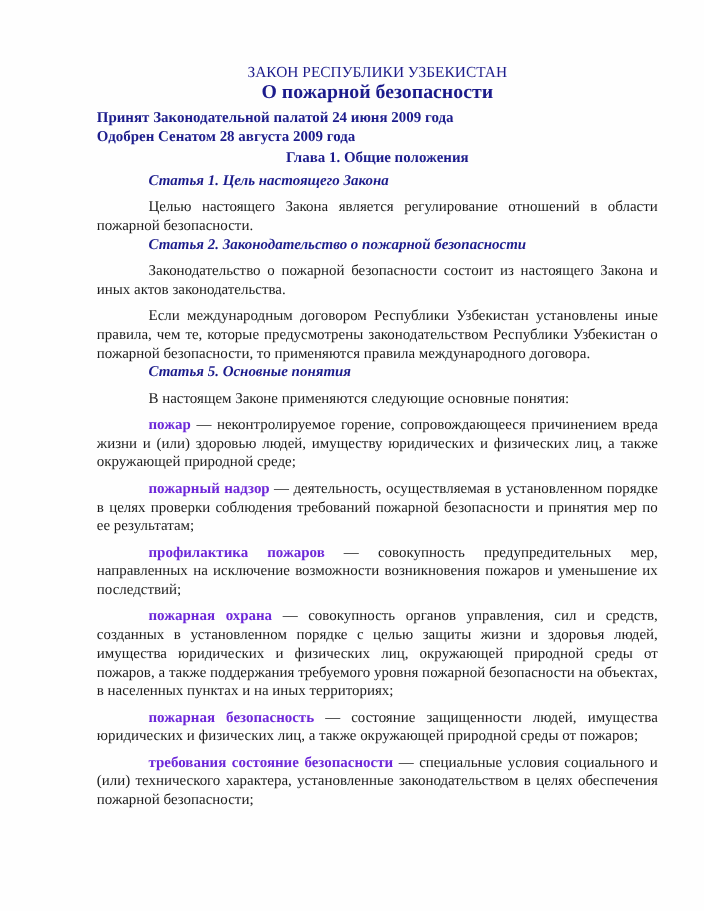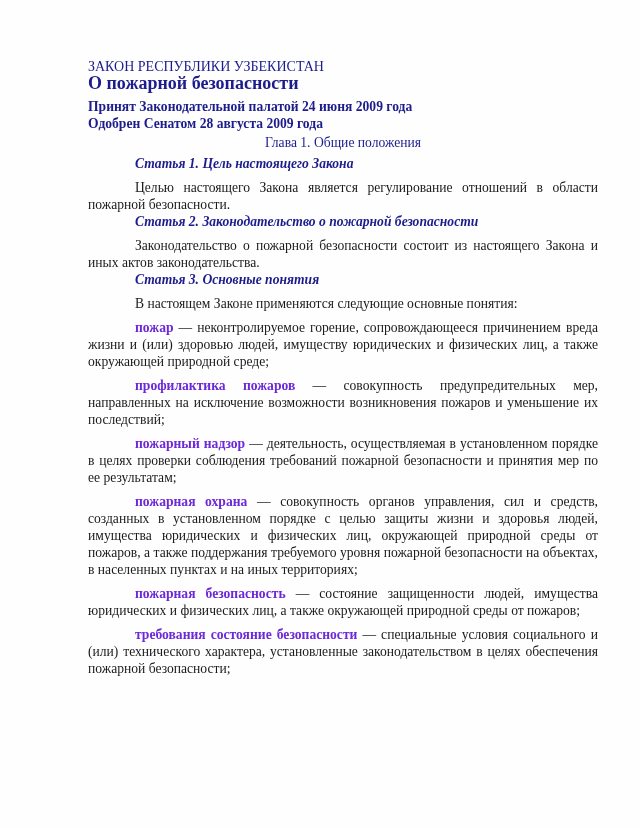--- a/index.html
+++ b/index.html
@@ -22,42 +22,42 @@
     }
     .content {
       position: absolute;
       left: 88px;
       top: 58px;
       width: 510px;
       font-size: 13.6px;
       line-height: 17px;
     }
     .blue { color: #1c1c8c; font-weight: bold; }
-    .center { }
+    .center { text-align: center; }
     .title {
       font-size: 14px;
       margin: 0;
       line-height: 17px;
       font-weight: normal;
     }
     .subtitle {
       font-size: 18px;
       margin: 0;
       font-weight: bold;
       line-height: 17px;
     }
     .meta {
       margin: 6px 0 0 0;
       font-size: 13.6px;
       line-height: 17px;
     }
     .meta div { white-space: nowrap; }
     .chapter {
       margin: 2px 0 0 0;
-      font-weight: normal;
+      font-weight: bold;
       font-size: 13.6px;
       text-align: center;
       padding-left: 0;
     }
     .article-head {
       margin: 4px 0 0 0;
       padding-left: 47px;
       font-weight: bold;
       font-size: 13.6px;
       font-style: italic;
@@ -84,29 +84,30 @@
       <div>Одобрен Сенатом 28 августа 2009 года</div>
     </div>
 
     <div class="chapter blue">Глава 1. Общие положения</div>
 
     <div class="article-head blue">Статья 1. Цель настоящего Закона</div>
     <p class="para">Целью настоящего Закона является регулирование отношений в области пожарной безопасности.</p>
 
     <div class="article-head blue">Статья 2. Законодательство о пожарной безопасности</div>
     <p class="para">Законодательство о пожарной безопасности состоит из настоящего Закона и иных актов законодательства.</p>
+    <p class="para">Если международным договором Республики Узбекистан установлены иные правила, чем те, которые предусмотрены законодательством Республики Узбекистан о пожарной безопасности, то применяются правила международного договора.</p>
 
-    <div class="article-head blue">Статья 3. Основные понятия</div>
+    <div class="article-head blue">Статья 5. Основные понятия</div>
     <p class="para">В настоящем Законе применяются следующие основные понятия:</p>
 
     <p class="para"><span class="term">пожар</span><span> — неконтролируемое горение, сопровождающееся причинением вреда жизни и (или) здоровью людей, имуществу юридических и физических лиц, а также окружающей природной среде;</span></p>
 
+    <p class="para"><span class="term">пожарный надзор</span><span> — деятельность, осуществляемая в установленном порядке в целях проверки соблюдения требований пожарной безопасности и принятия мер по ее результатам;</span></p>
+
     <p class="para"><span class="term">профилактика пожаров</span><span> — совокупность предупредительных мер, направленных на исключение возможности возникновения пожаров и уменьшение их последствий;</span></p>
-
-    <p class="para"><span class="term">пожарный надзор</span><span> — деятельность, осуществляемая в установленном порядке в целях проверки соблюдения требований пожарной безопасности и принятия мер по ее результатам;</span></p>
 
     <p class="para"><span class="term">пожарная охрана</span><span> — совокупность органов управления, сил и средств, созданных в установленном порядке с целью защиты жизни и здоровья людей, имущества юридических и физических лиц, окружающей природной среды от пожаров, а также поддержания требуемого уровня пожарной безопасности на объектах, в населенных пунктах и на иных территориях;</span></p>
 
     <p class="para"><span class="term">пожарная безопасность</span><span> — состояние защищенности людей, имущества юридических и физических лиц, а также окружающей природной среды от пожаров;</span></p>
 
     <p class="para"><span class="term">требования состояние безопасности</span><span> — специальные условия социального и (или) технического характера, установленные законодательством в целях обеспечения пожарной безопасности;</span></p>
 
   </div>
 </div>
 

